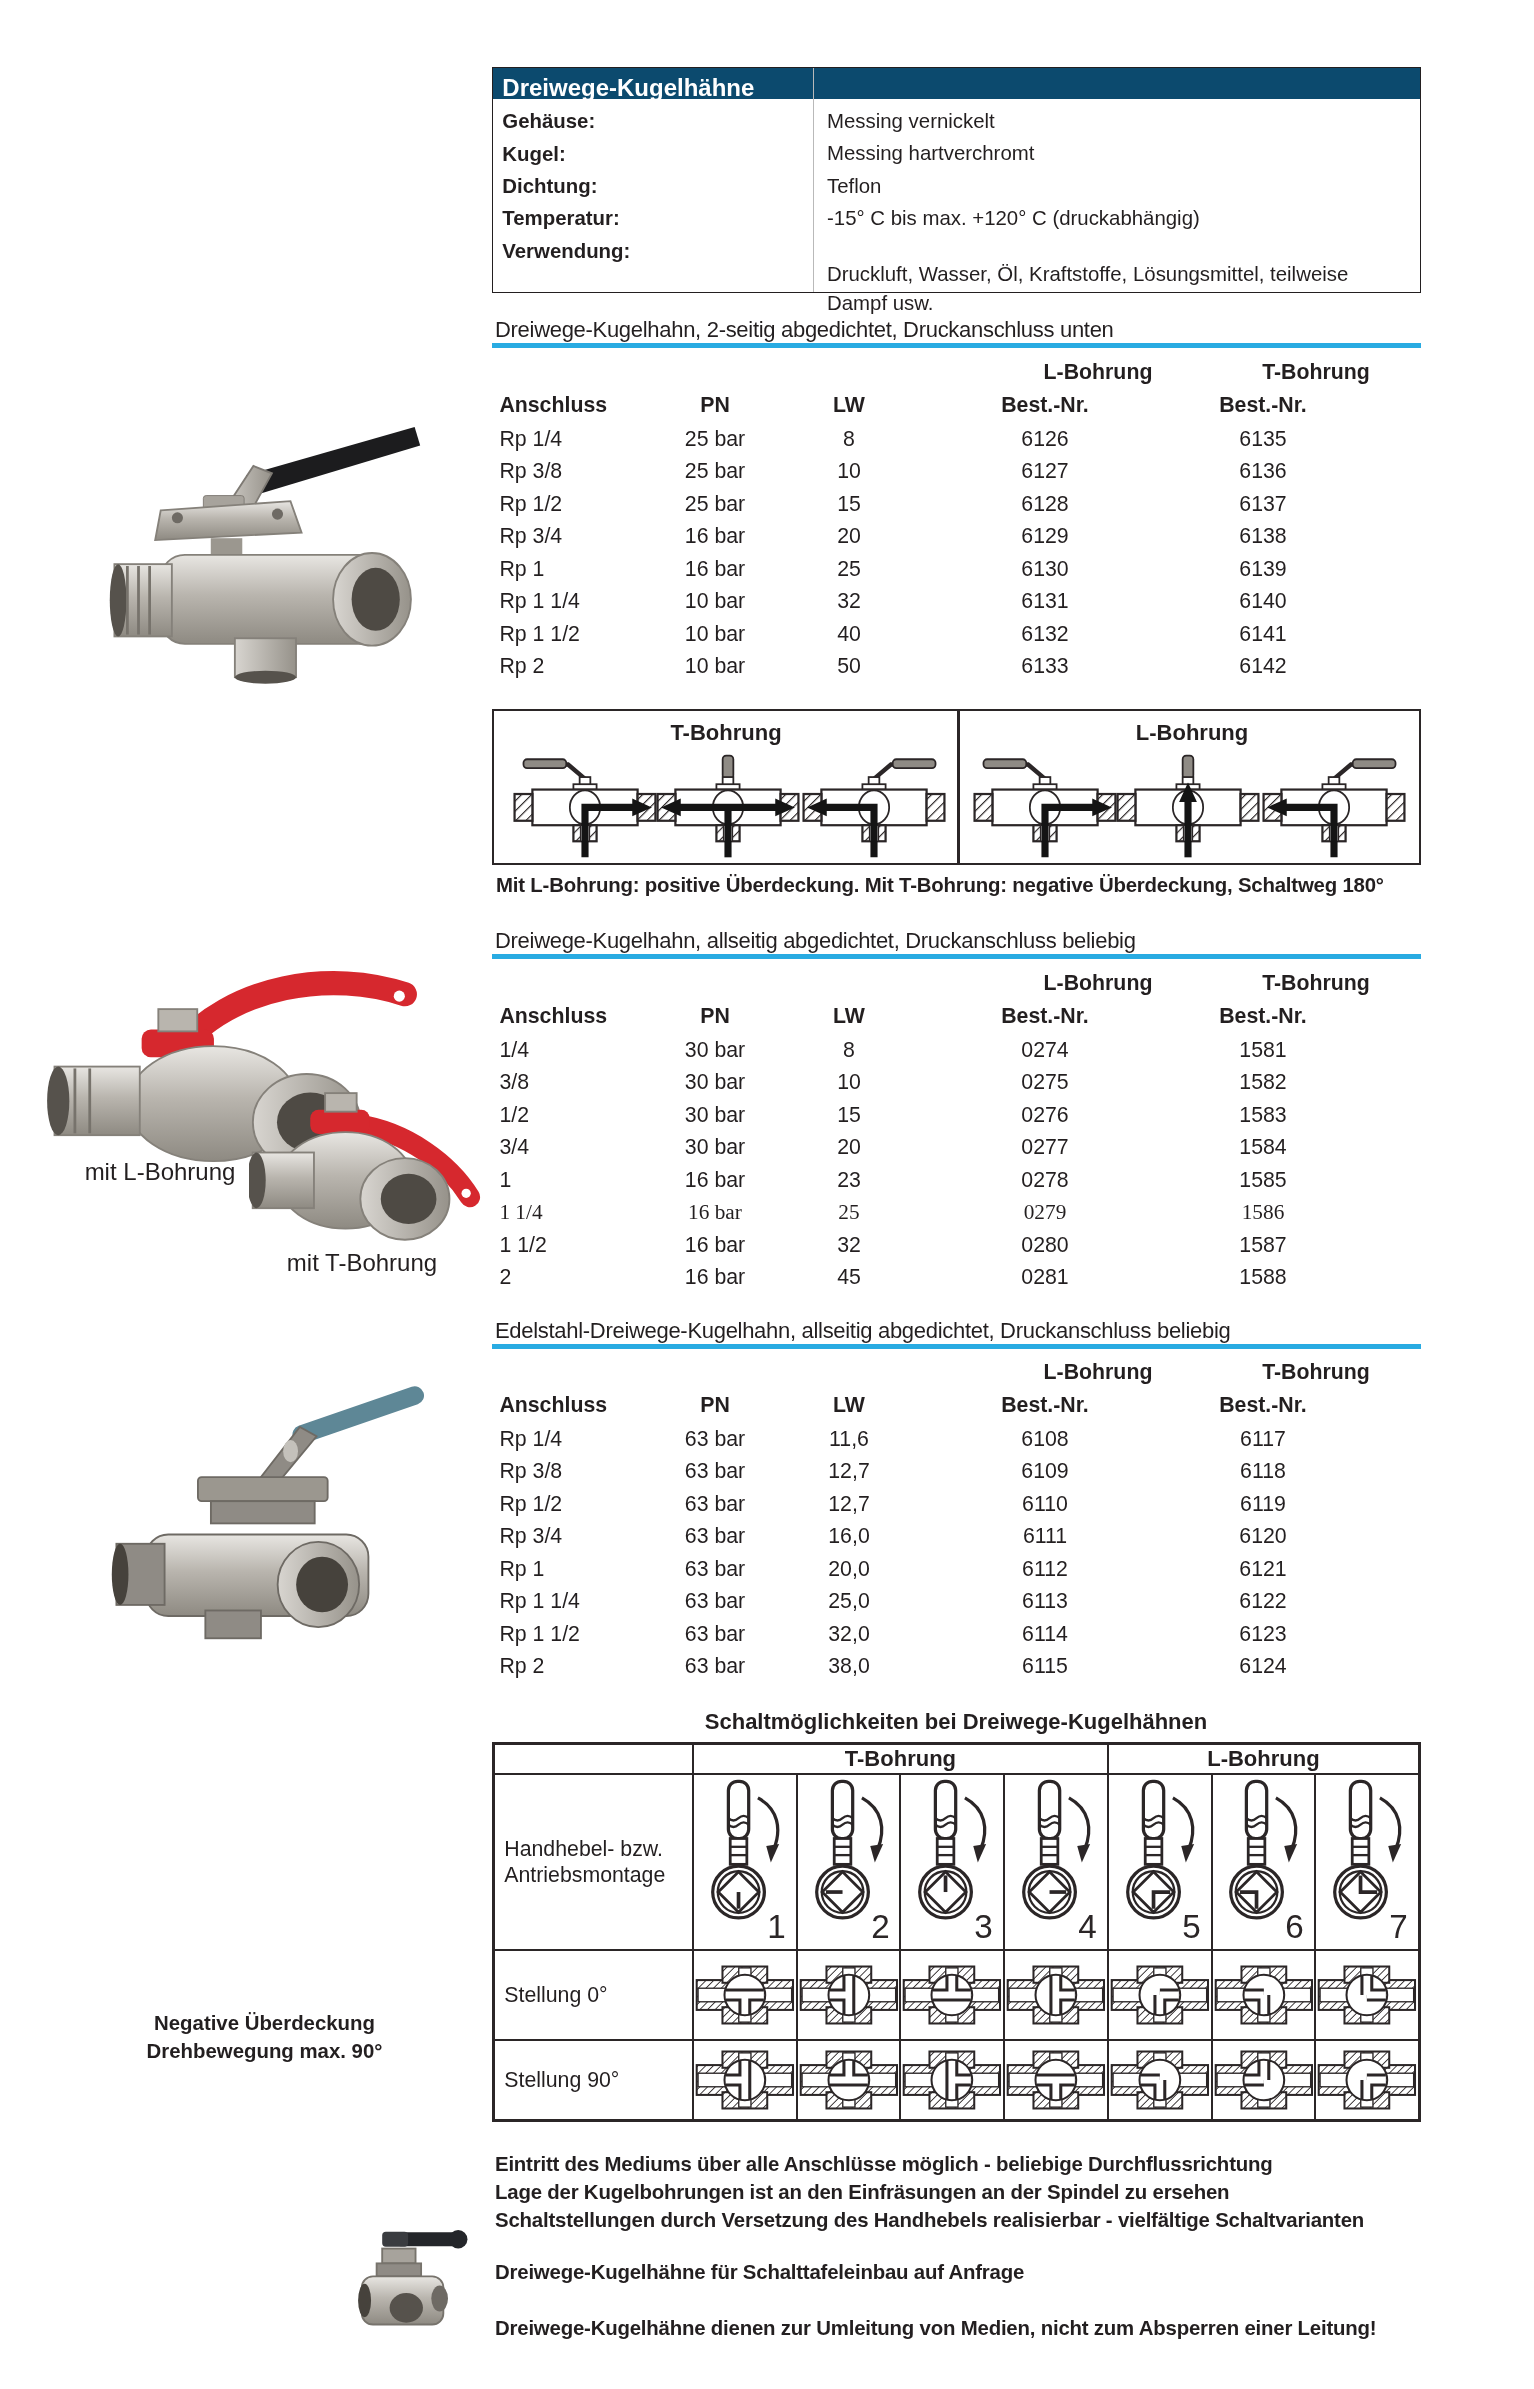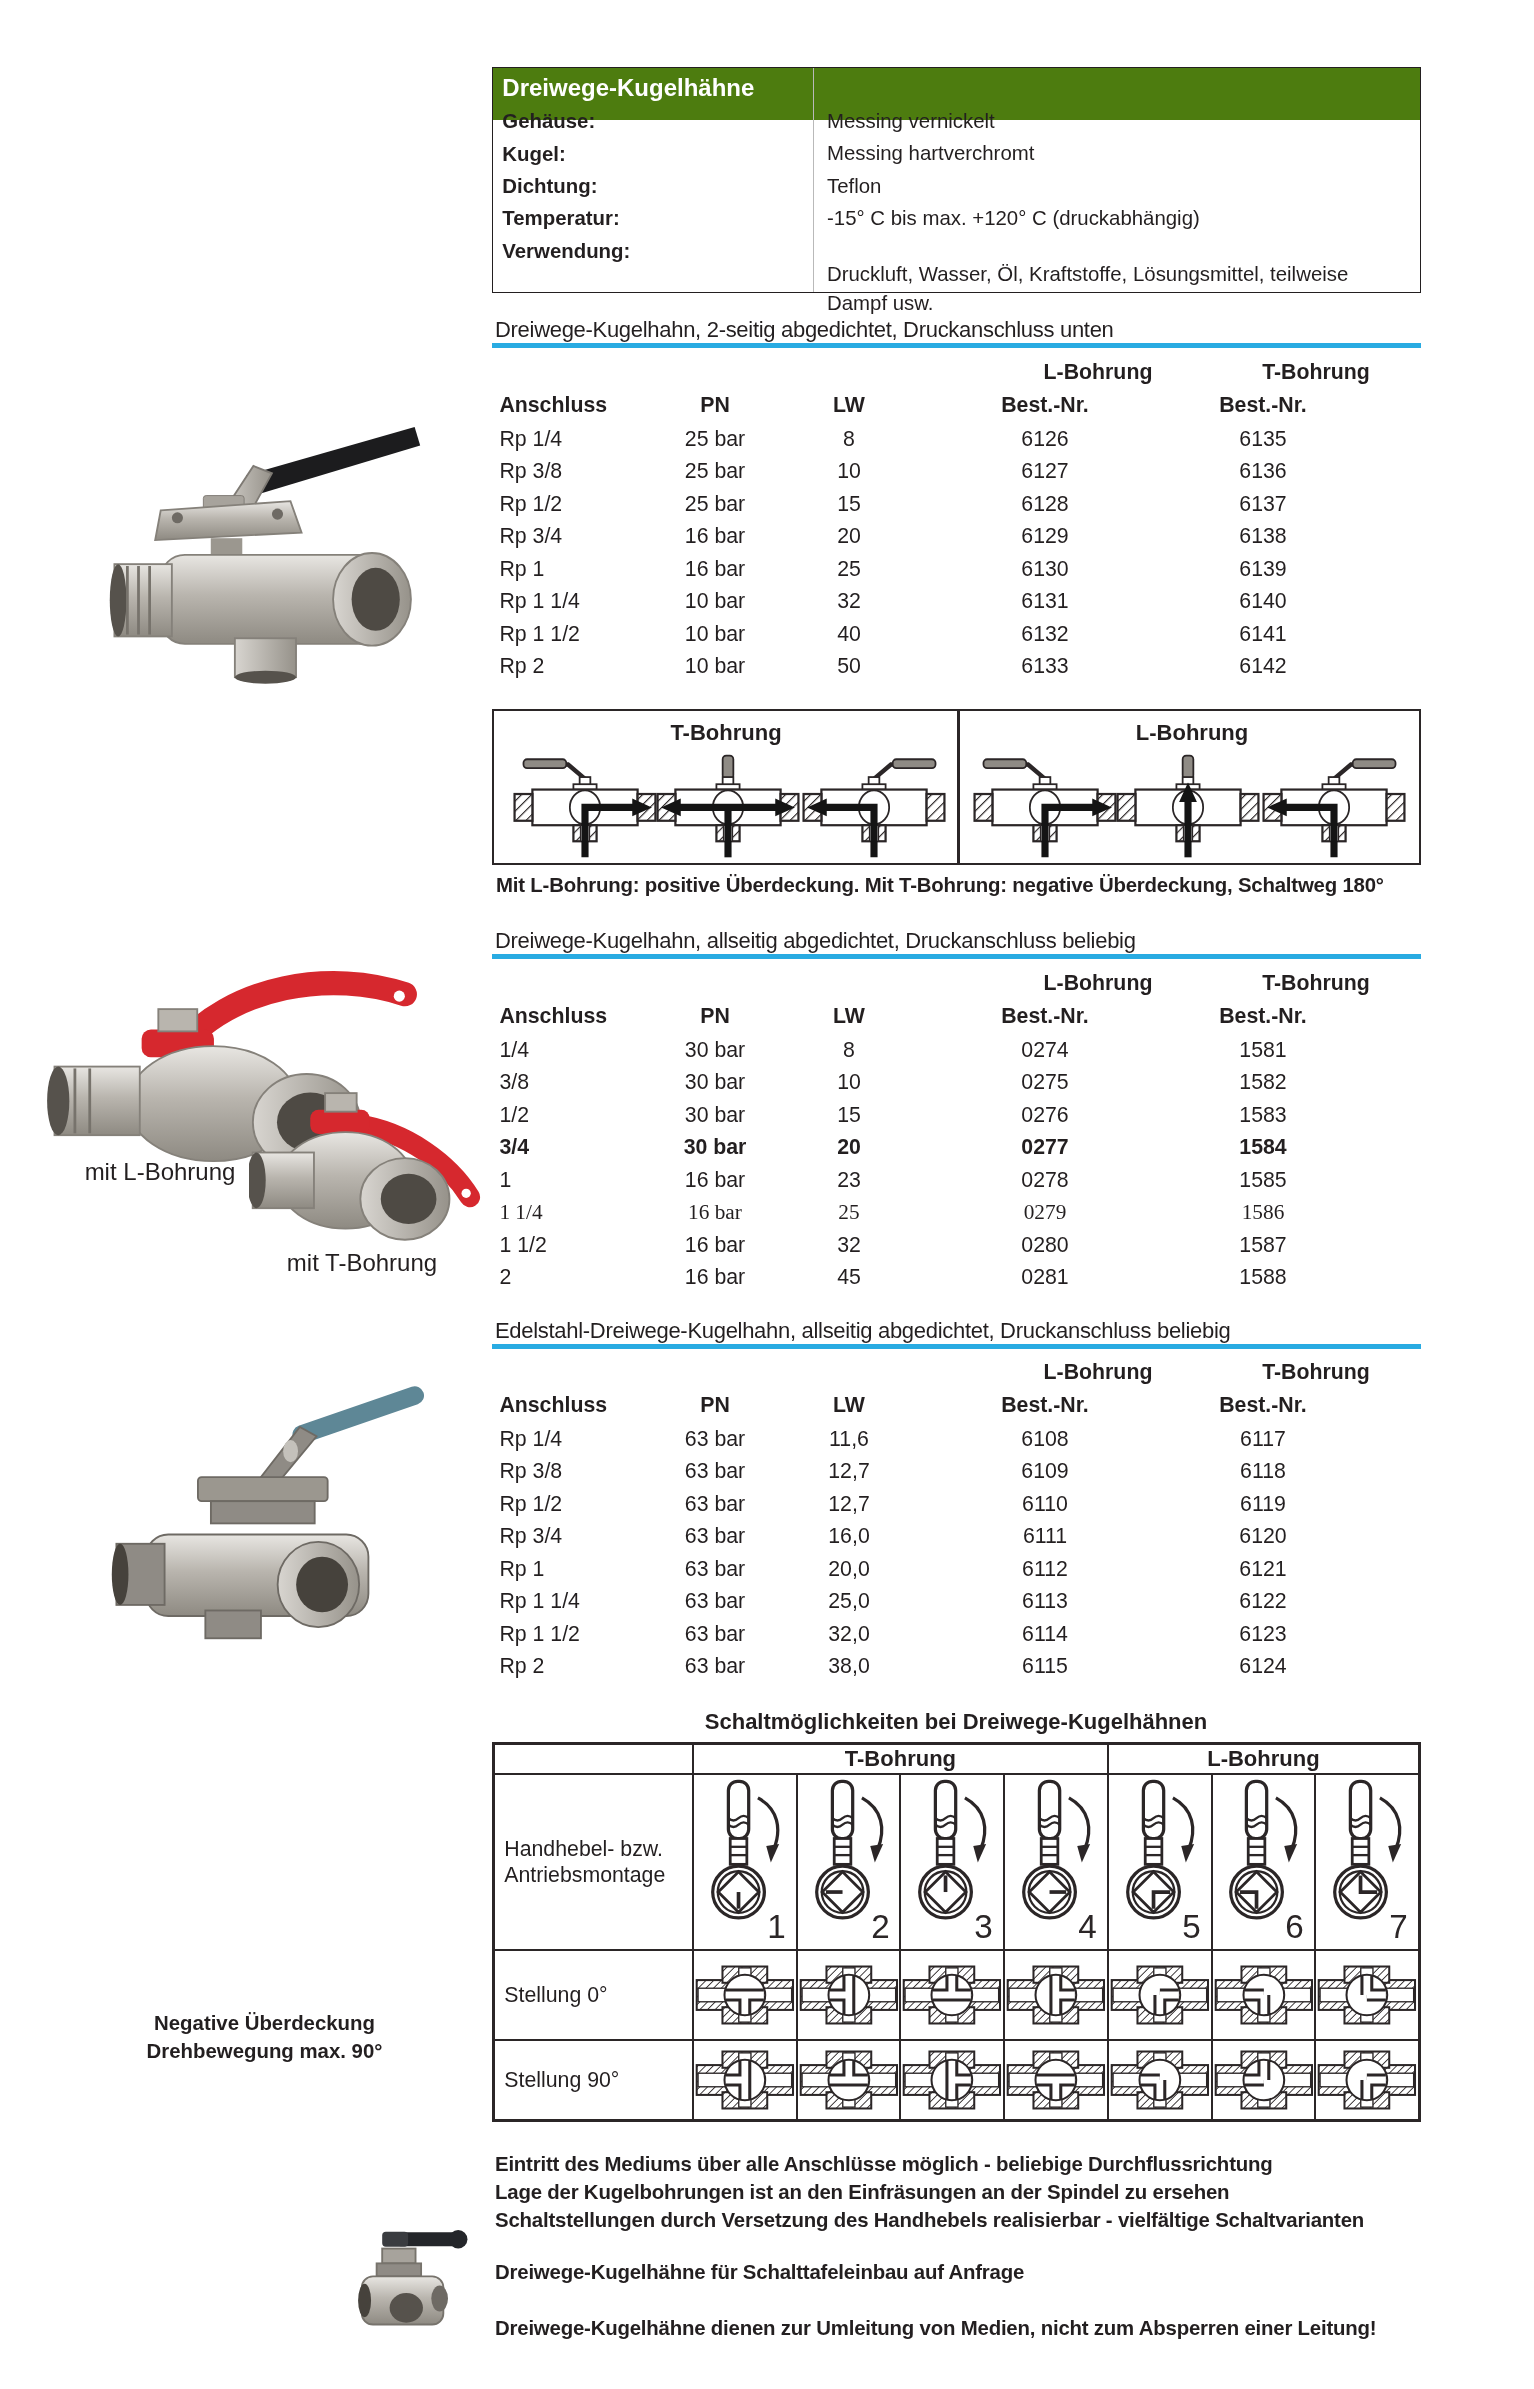--- a/index.html
+++ b/index.html
@@ -4,21 +4,21 @@
 <style>
   html,body{margin:0;padding:0;background:#ffffff;}
   #page{position:relative;width:1534px;height:2389px;background:#fff;overflow:hidden;
         font-family:"Liberation Sans",sans-serif;color:#231f20;}
   .abs{position:absolute;}
   .b{font-weight:bold;}
   .sect-title{font-size:22px;font-weight:normal;letter-spacing:-0.3px;white-space:nowrap;}
   .blue-rule{height:4.6px;background:#29abe2;}
   
   #spec-table{left:492px;top:67px;width:929px;height:226px;border:1.9px solid #231f20;box-sizing:border-box;}
-  #spec-title-bar{position:absolute;left:0;top:0;width:100%;height:52px;background:#4d7c0f;color:#fff;
+  #spec-title-bar{position:absolute;left:0;top:0;width:100%;height:31px;background:#0c4a6e;color:#fff;
                   font-size:24px;font-weight:bold;line-height:39px;padding-left:9.3px;box-sizing:border-box;}
   #spec-divider{position:absolute;left:320px;top:0;width:0.9px;height:100%;background:#b9b9b9;}
   .spec-label{position:absolute;left:9.3px;font-size:20.4px;font-weight:bold;line-height:32px;white-space:nowrap;}
   .spec-value{position:absolute;left:334px;font-size:20.4px;line-height:29px;width:584px;}
   
   .ptable{left:492px;width:929px;position:absolute;}
   .prow{position:absolute;left:0;width:929px;height:32px;line-height:32px;font-size:21.3px;white-space:nowrap;}
   .prow span{position:absolute;white-space:nowrap;}
   .c-an{left:7.4px;}
   .c-pn{left:223px;transform:translateX(-50%);}
@@ -267,21 +267,21 @@
         <span class="c-b1">0275</span>
         <span class="c-b2">1582</span>
       </div>
       <div class="prow" style="top: 132px;">
         <span class="c-an">1/2</span>
         <span class="c-pn">30 bar</span>
         <span class="c-lw">15</span>
         <span class="c-b1">0276</span>
         <span class="c-b2">1583</span>
       </div>
-      <div class="prow" style="top: 164px; font-weight: bold;">
+      <div class="prow" style="top: 164px;">
         <span class="c-an">3/4</span>
         <span class="c-pn">30 bar</span>
         <span class="c-lw">20</span>
         <span class="c-b1">0277</span>
         <span class="c-b2">1584</span>
       </div>
       <div class="prow" style="top: 197px;">
         <span class="c-an">1</span>
         <span class="c-pn">16 bar</span>
         <span class="c-lw">23</span>

